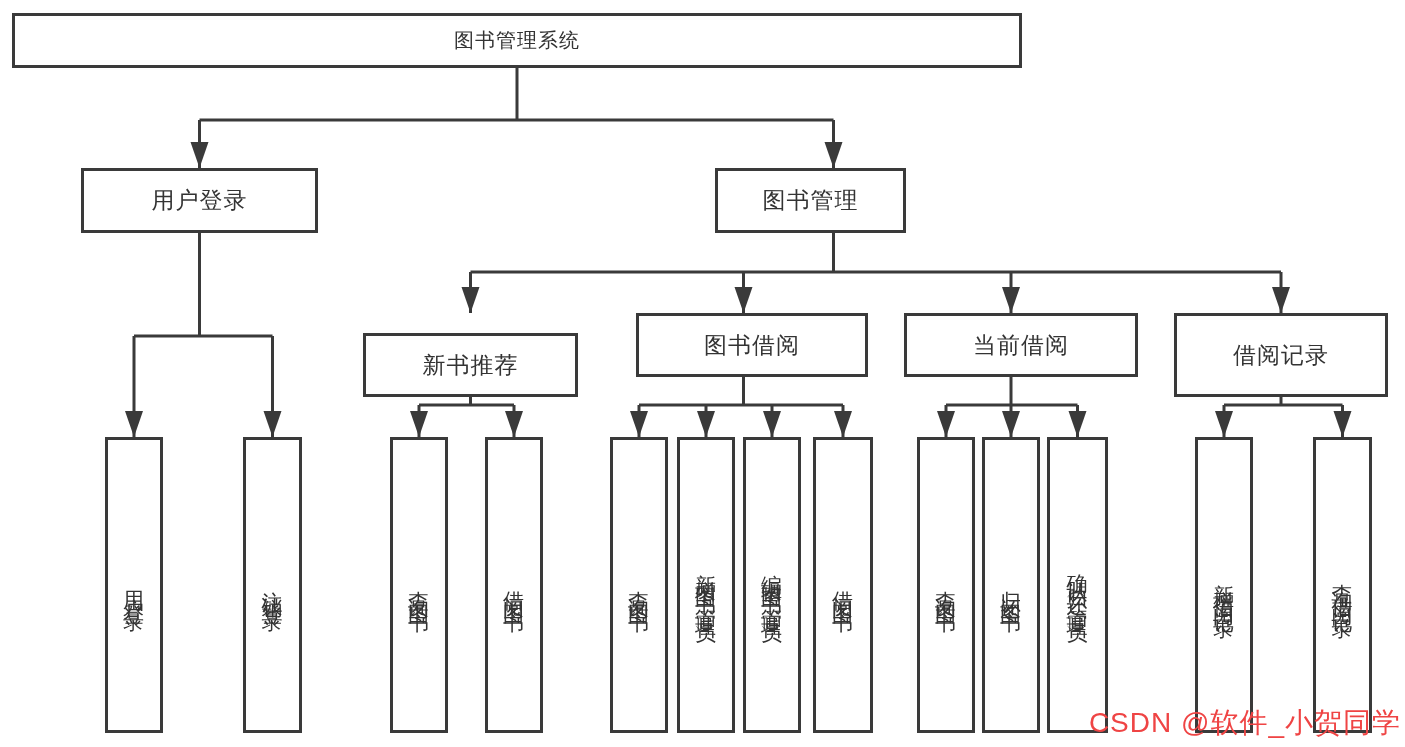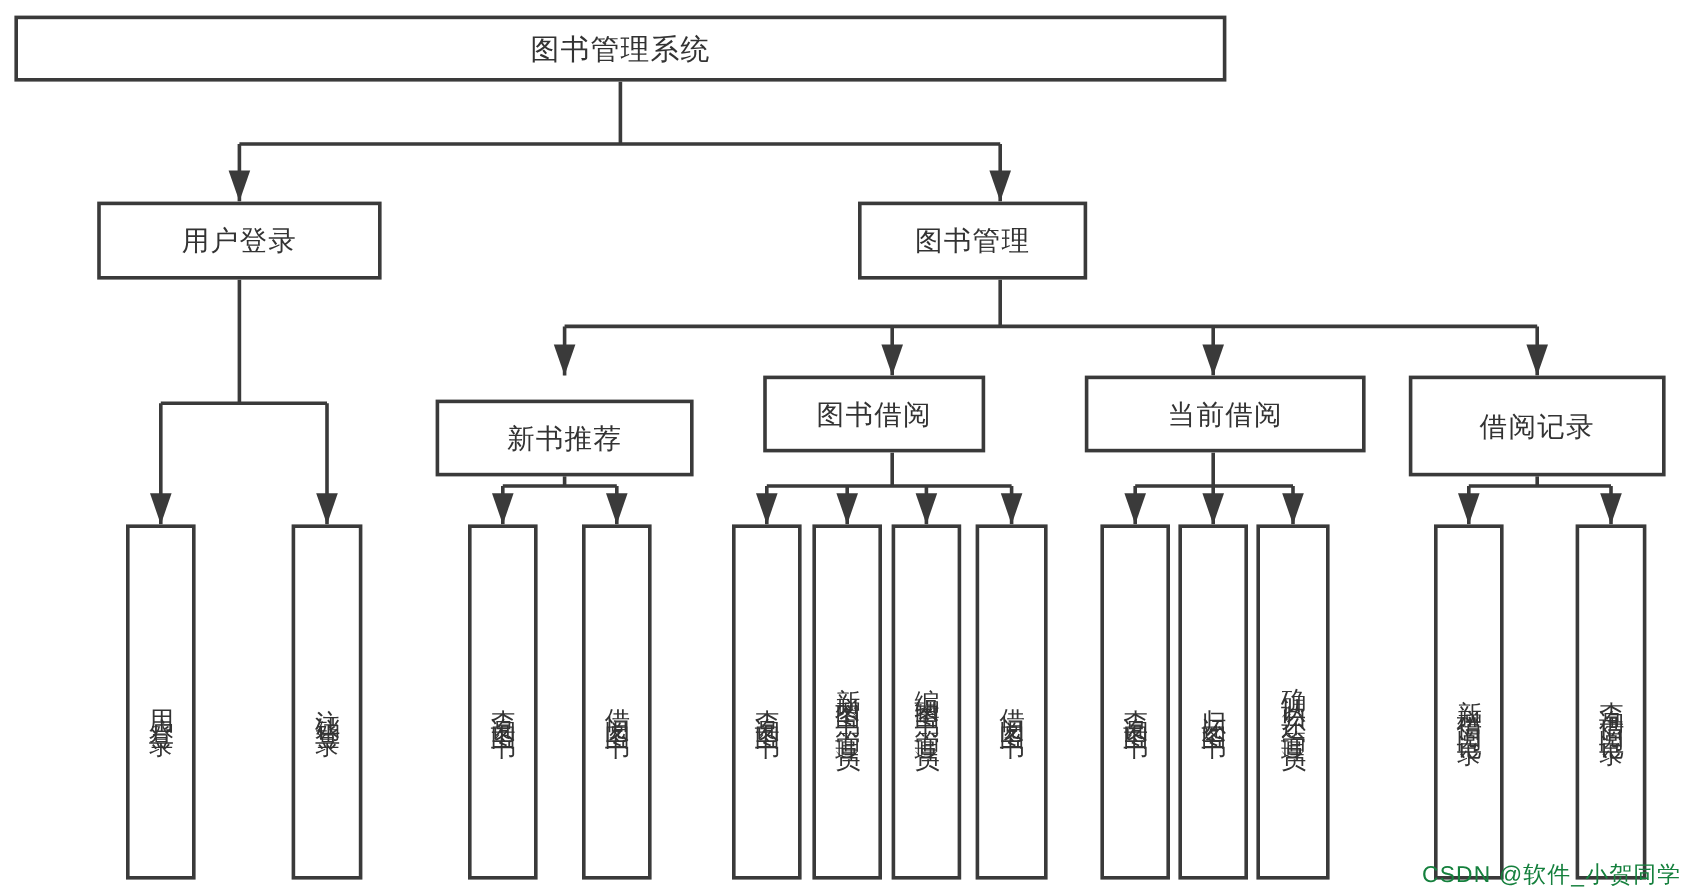--- a/index.html
+++ b/index.html
@@ -35,37 +35,37 @@
     border: 3px solid #3a3a3a;
     background: #ffffff;
     color: #333333;
     display: flex;
     align-items: center;
     justify-content: center;
     text-align: center;
   }
 
   .hbox { font-size: 23px; letter-spacing: 1px; }
-  .hbox.title { font-size: 24px; }
+  .hbox.title { font-size: 20px; }
 
   .vbox {
     writing-mode: vertical-rl;
     text-orientation: mixed;
     font-size: 21px;
     letter-spacing: 7px;
     line-height: 1;
     padding-top: 6px;
   }
 
   .watermark {
     position: absolute;
     right: 4px;
     bottom: 5px;
-    font-size: 19px;
-    color: #15803d;
+    font-size: 28px;
+    color: #ef4444;
     letter-spacing: 1px;
     white-space: nowrap;
     z-index: 5;
   }
 </style>
 </head>
 <body>
 
 <div class="canvas">
 
@@ -104,21 +104,21 @@
     <polygon points="1215,411 1233,411 1224,437"></polygon>
     <polygon points="1333.5,411 1351.5,411 1342.5,437"></polygon>
   </svg>
 
   <div class="node hbox title" style="left:12px; top:13px; width:1010px; height:55px;">图书管理系统</div>
 
   <div class="node hbox" style="left:81px; top:168px; width:237px; height:65px;">用户登录</div>
   <div class="node hbox" style="left:715px; top:168px; width:191px; height:65px;">图书管理</div>
 
   <div class="node hbox" style="left:363px; top:313px; width:215px; height:64px;margin-top:20px;">新书推荐</div>
-  <div class="node hbox" style="left:636px; top:313px; width:185px; height:64px;">图书借阅</div>
+  <div class="node hbox" style="left:636px; top:313px; width:232px; height:64px;">图书借阅</div>
   <div class="node hbox" style="left:904px; top:313px; width:234px; height:64px;">当前借阅</div>
   <div class="node hbox" style="left:1174px; top:313px; width:214px; height:84px;">借阅记录</div>
 
   <div class="node vbox" style="left:105px; top:437px; width:58px; height:296px;">用户登录</div>
   <div class="node vbox" style="left:243px; top:437px; width:59px; height:296px;">注销登录</div>
 
   <div class="node vbox" style="left:390px; top:437px; width:58px; height:296px;">查询图书</div>
   <div class="node vbox" style="left:485px; top:437px; width:58px; height:296px;">借阅图书</div>
 
   <div class="node vbox" style="left:610px; top:437px; width:58px; height:296px;">查询图书</div>

